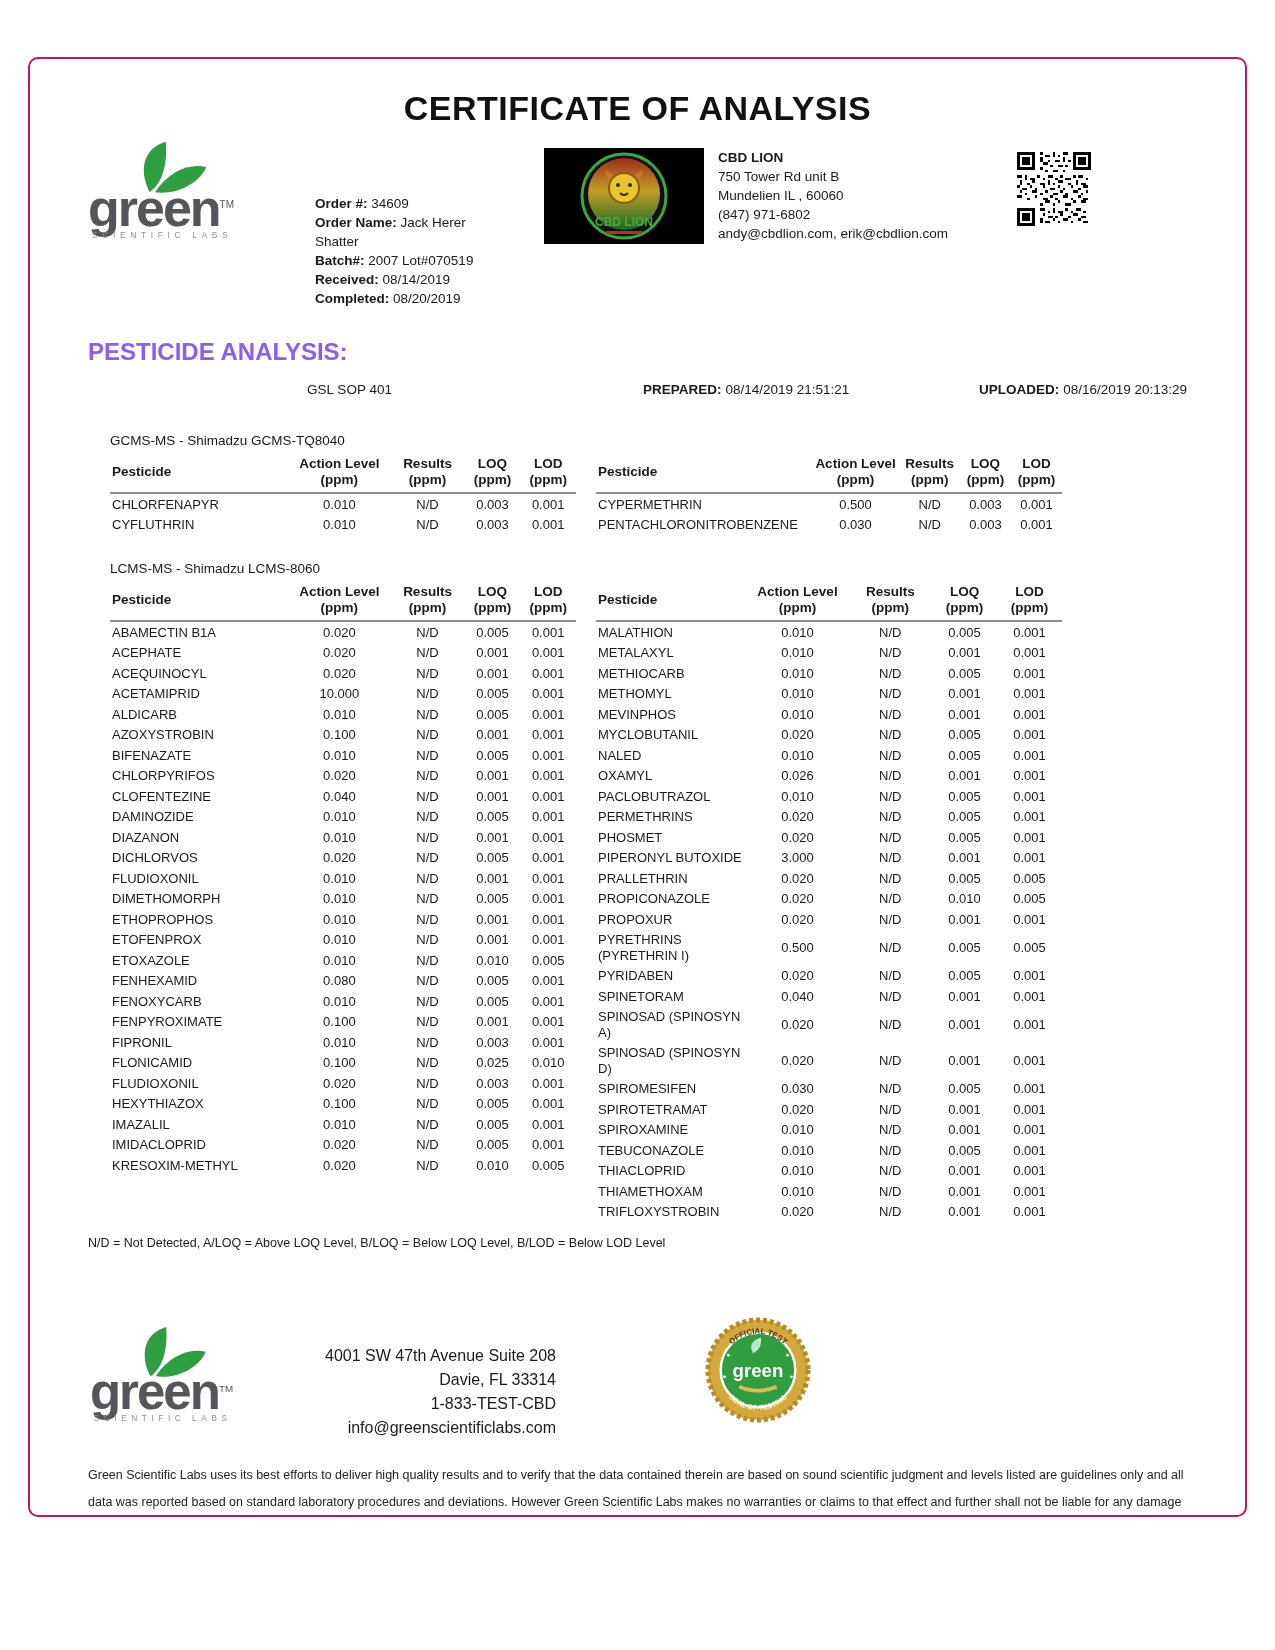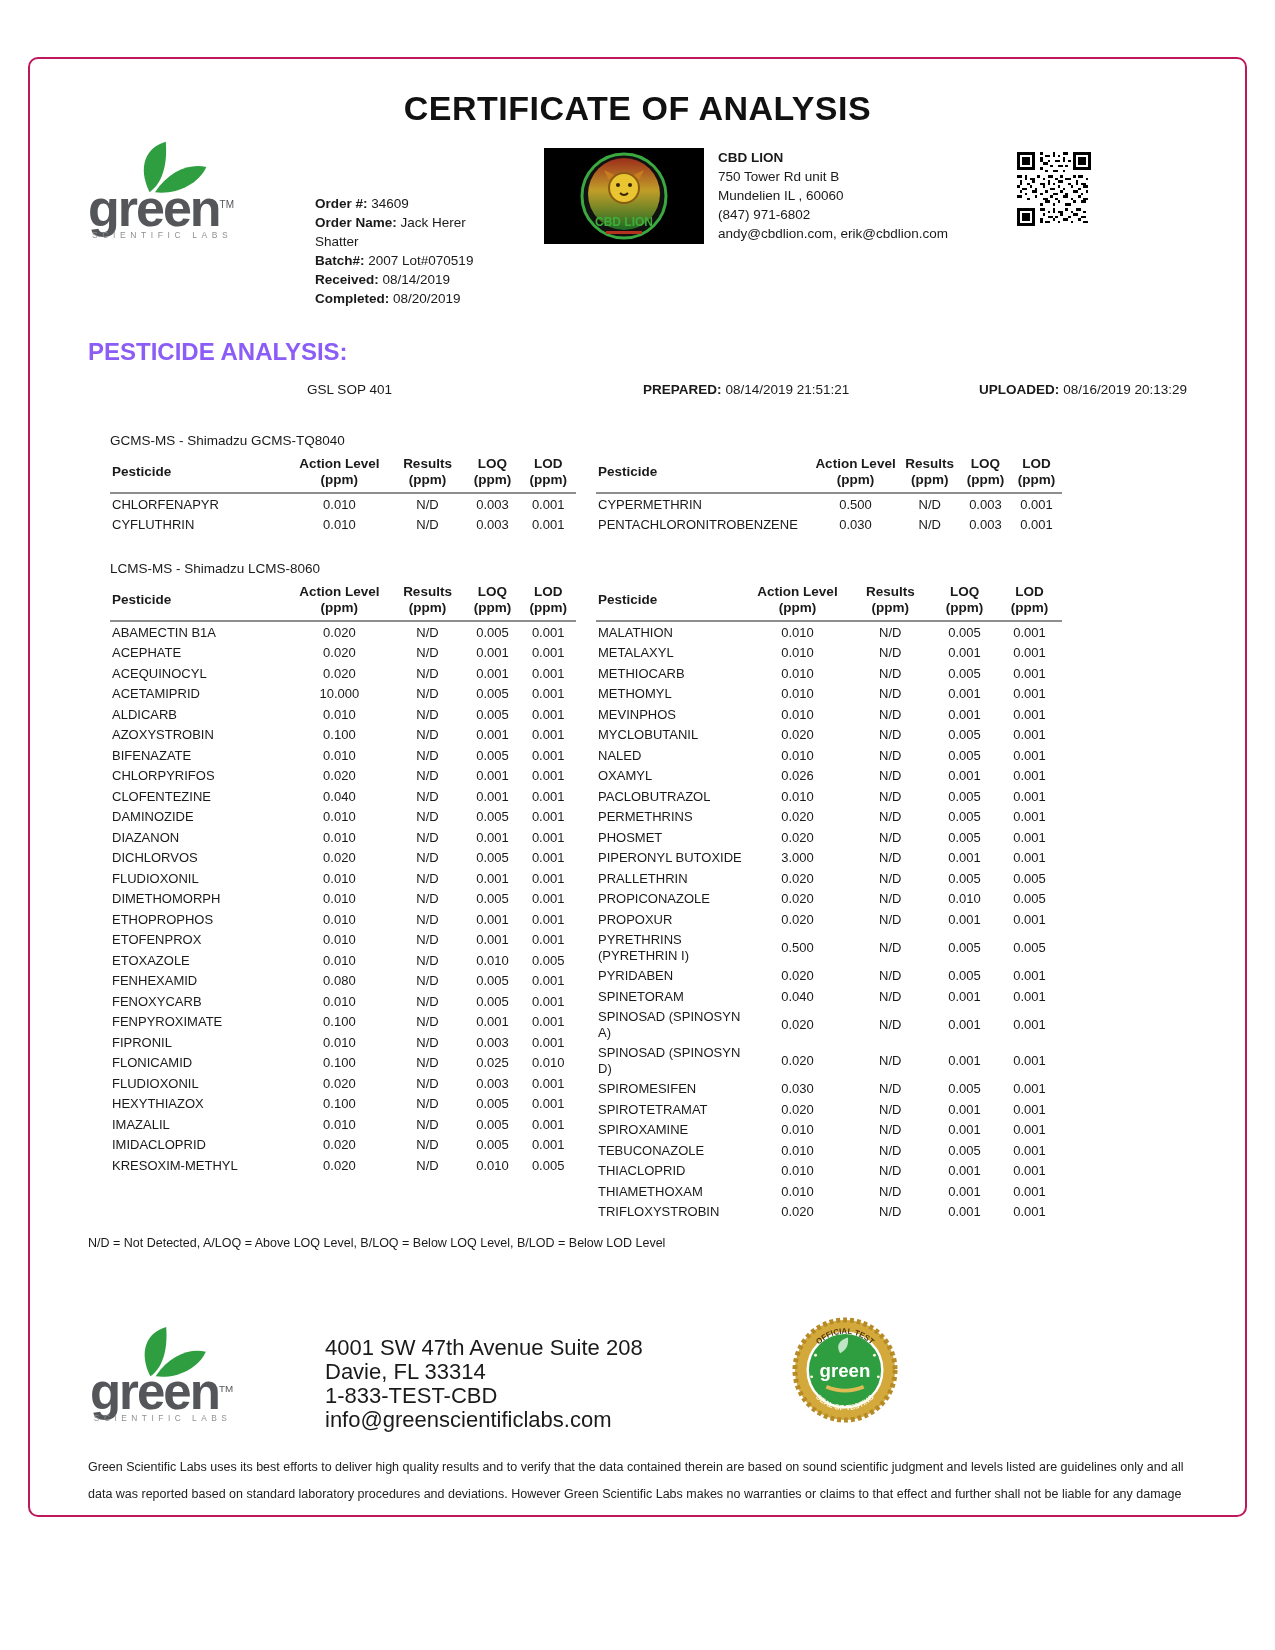--- a/index.html
+++ b/index.html
@@ -40,21 +40,21 @@
   .t-std th:nth-child(1){width:38%}.t-std th:nth-child(2){width:22%}
   .t-std th:nth-child(3){width:16%}.t-std th:nth-child(4){width:12%}.t-std th:nth-child(5){width:12%}
   .t-wide th:nth-child(1){width:46%}.t-wide th:nth-child(2){width:19%}
   .t-wide th:nth-child(3){width:13%}.t-wide th:nth-child(4){width:11%}.t-wide th:nth-child(5){width:11%}
   .t-lcr th:nth-child(1){width:32%}.t-lcr th:nth-child(2){width:22%}
   .t-lcr th:nth-child(3){width:18%}.t-lcr th:nth-child(4){width:14%}.t-lcr th:nth-child(5){width:14%}
   .footnote{margin-top:14px;font-size:12.5px;}
   
   .footer-row{display:flex;align-items:flex-start;margin-top:66px;}
   .gsl-logo.small{transform:scale(.98);margin-top:22px;}
-  .contact{margin-left:42px;margin-top:20px;font-size:22px;line-height:24px;}
+  .contact{margin-left:42px;margin-top:28px;font-size:16px;line-height:24px;text-align:right;}
   .seal{position:relative;width:108px;height:108px;margin-left:148px;margin-top:0;flex:0 0 auto;}
   .sig-block{margin-left:34px;width:230px;}
   .sig-svg{display:block;width:220px;height:72px;}
   .sig-line{width:218px;border-top:2.5px solid #111;margin-top:-4px;}
   .sig-name{margin-top:6px;font-size:11.5px;font-weight:bold;text-align:center;width:218px;}
   .disclaimer{margin-top:22px;font-size:12.5px;line-height:27px;color:#222;}
 </style>
 </head>
 <body>
 

